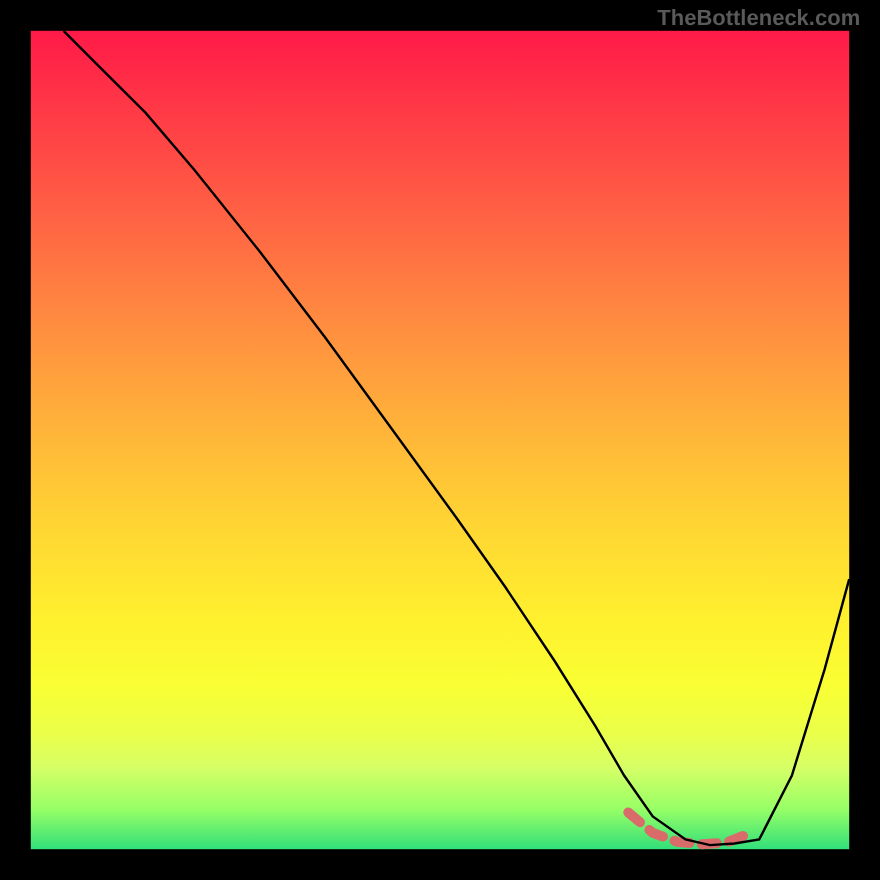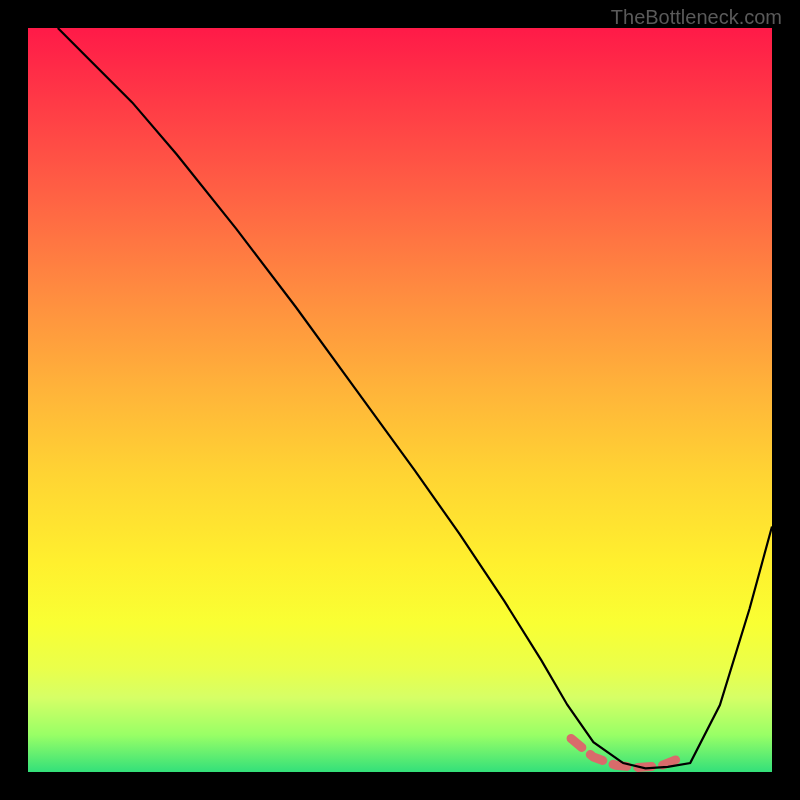--- a/index.html
+++ b/index.html
@@ -1,17 +1,17 @@
 <!DOCTYPE html>
 <html><head>
 <meta charset="utf-8">
 <style>
   * { margin: 0; padding: 0; box-sizing: border-box; }
   body { width: 800px; height: 800px; background: #000; position: relative; font-family: Arial, sans-serif; }
-  .watermark { position: absolute; top: 6px; right: 18px; color: #5a5a5a; font-size: 20px; font-weight: 400; z-index: 3; }
+  .watermark { position: absolute; top: 6px; right: 18px; color: #5a5a5a; font-size: 20px; font-weight: 700; z-index: 3; }
   .frame { position: absolute; top: 0; left: 0; width: 800px; height: 800px; background: #000; }
   .plot-area { position: absolute; top: 28px; left: 28px; width: 744px; height: 744px; background: linear-gradient(to bottom,
       #ff1a48 0%,
       #ff3a46 10%,
       #ff6044 22%,
       #ff8a40 35%,
       #ffb23a 48%,
       #ffd433 60%,
       #fff02e 72%,
       #f9ff33 80%,

